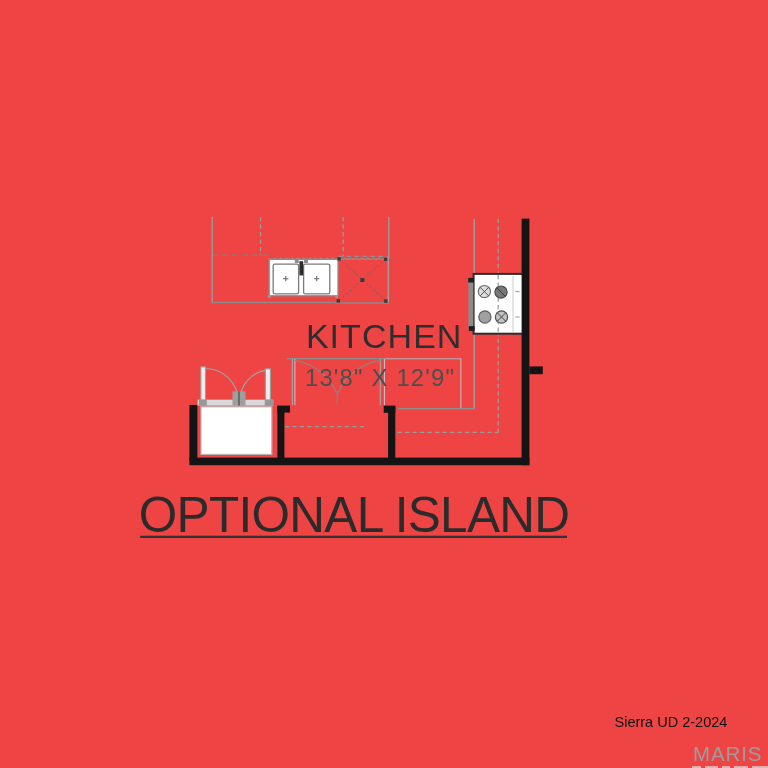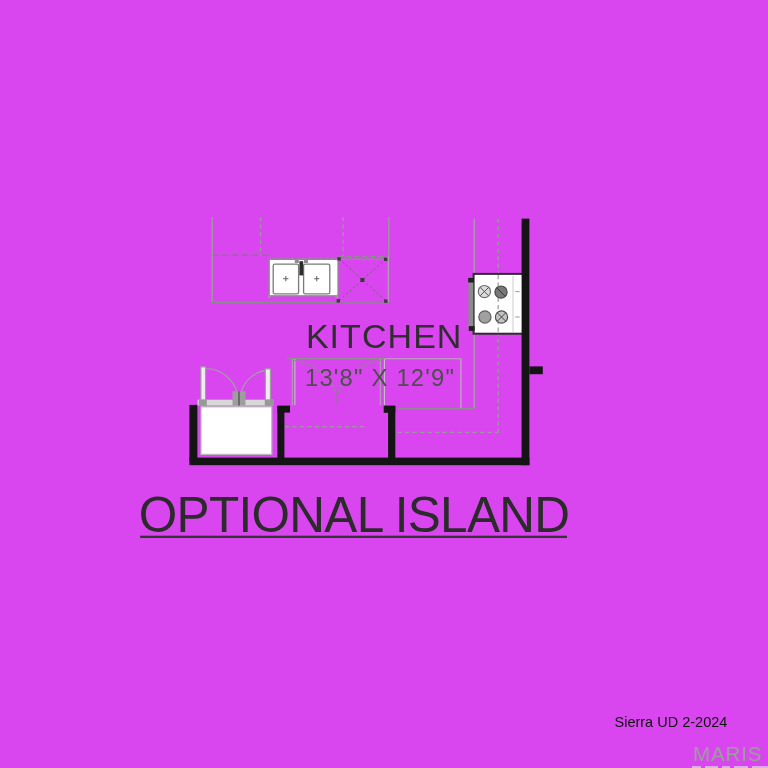--- a/index.html
+++ b/index.html
@@ -1,16 +1,16 @@
 <!DOCTYPE html>
 <html><head>
 <meta charset="utf-8">
 <style>
   html,body{margin:0;padding:0;background:#ffffff;width:768px;height:768px;overflow:hidden}
-  .page{position:relative;width:768px;height:768px;background:#d946ef}
+  .page{position:relative;width:768px;height:768px;background:#ef4444}
   svg{position:absolute;top:0;left:0}
   text{font-family:"Liberation Sans",sans-serif}
 </style>
 </head>
 <body>
 <div class="page">
 <svg width="768" height="768" viewBox="0 0 768 768" style="filter:blur(0.55px)">
 
   <line x1="260.6" y1="217" x2="260.6" y2="255.3" stroke="#9a9a9a" stroke-width="1.3" stroke-dasharray="4.3 3.2"></line>
 

